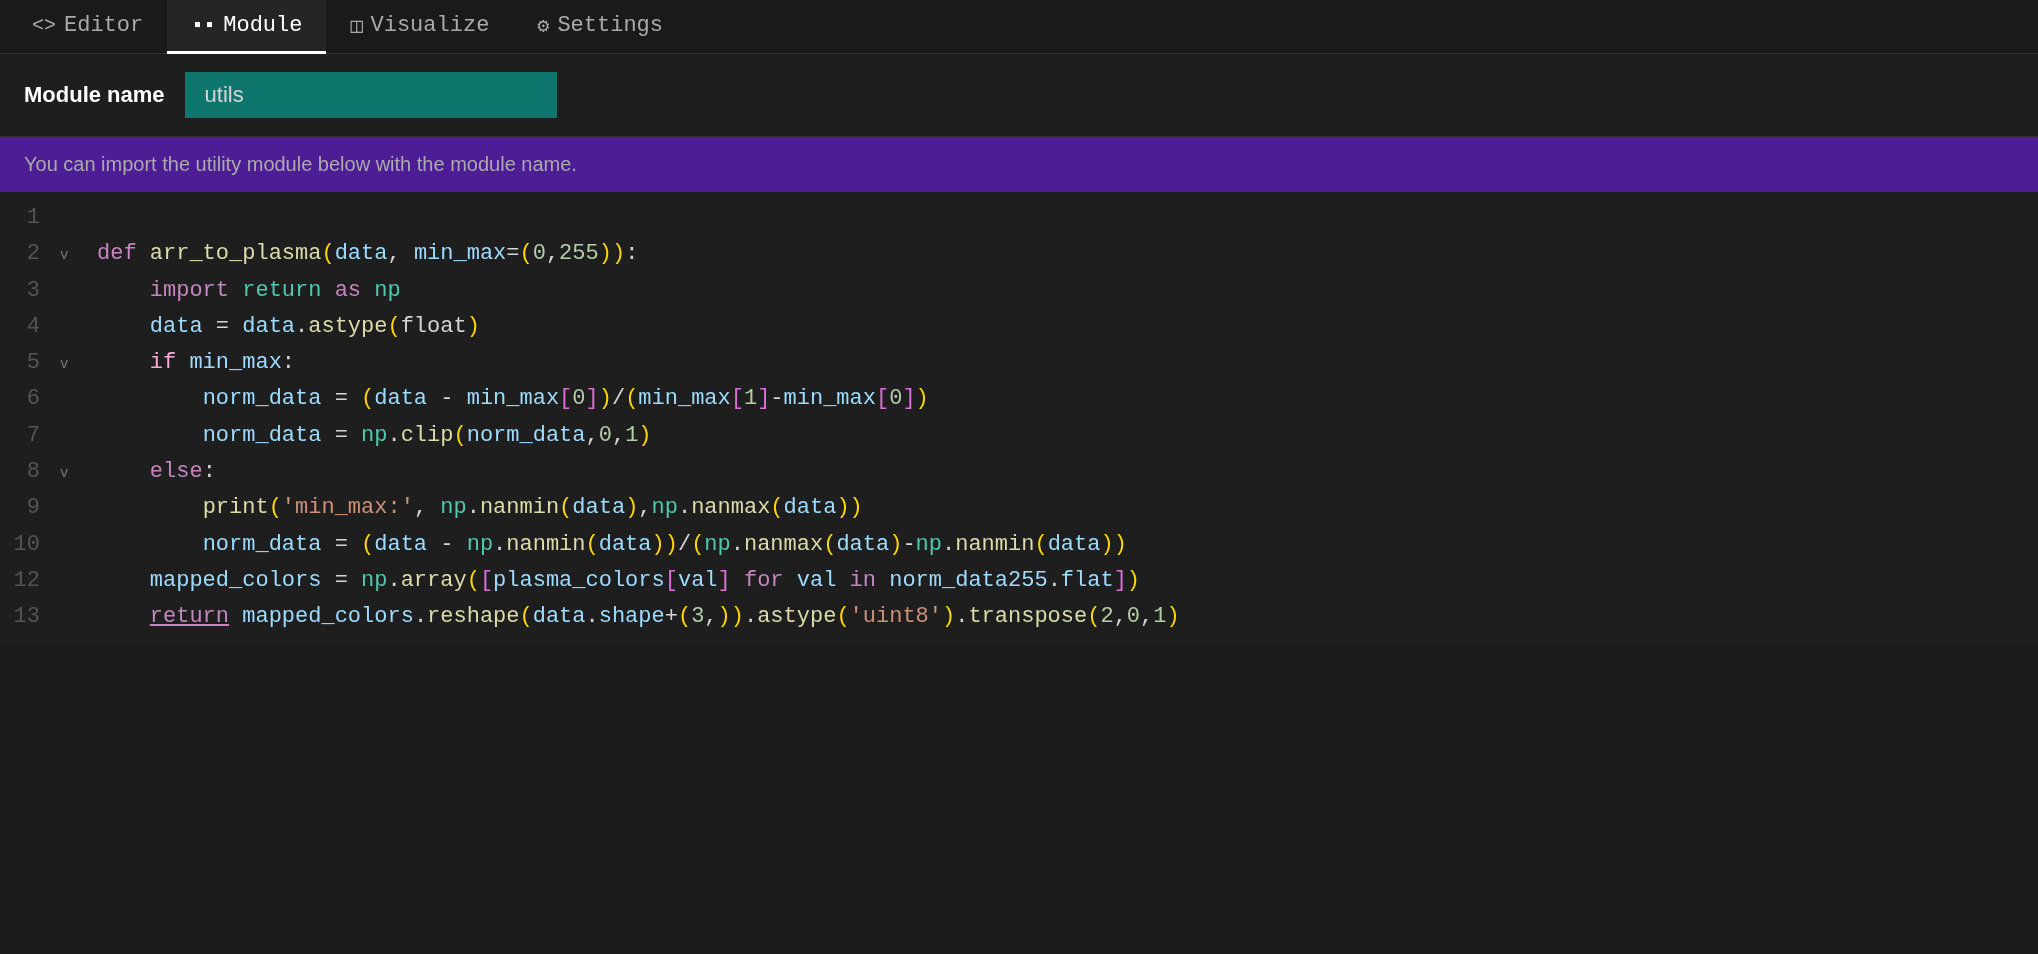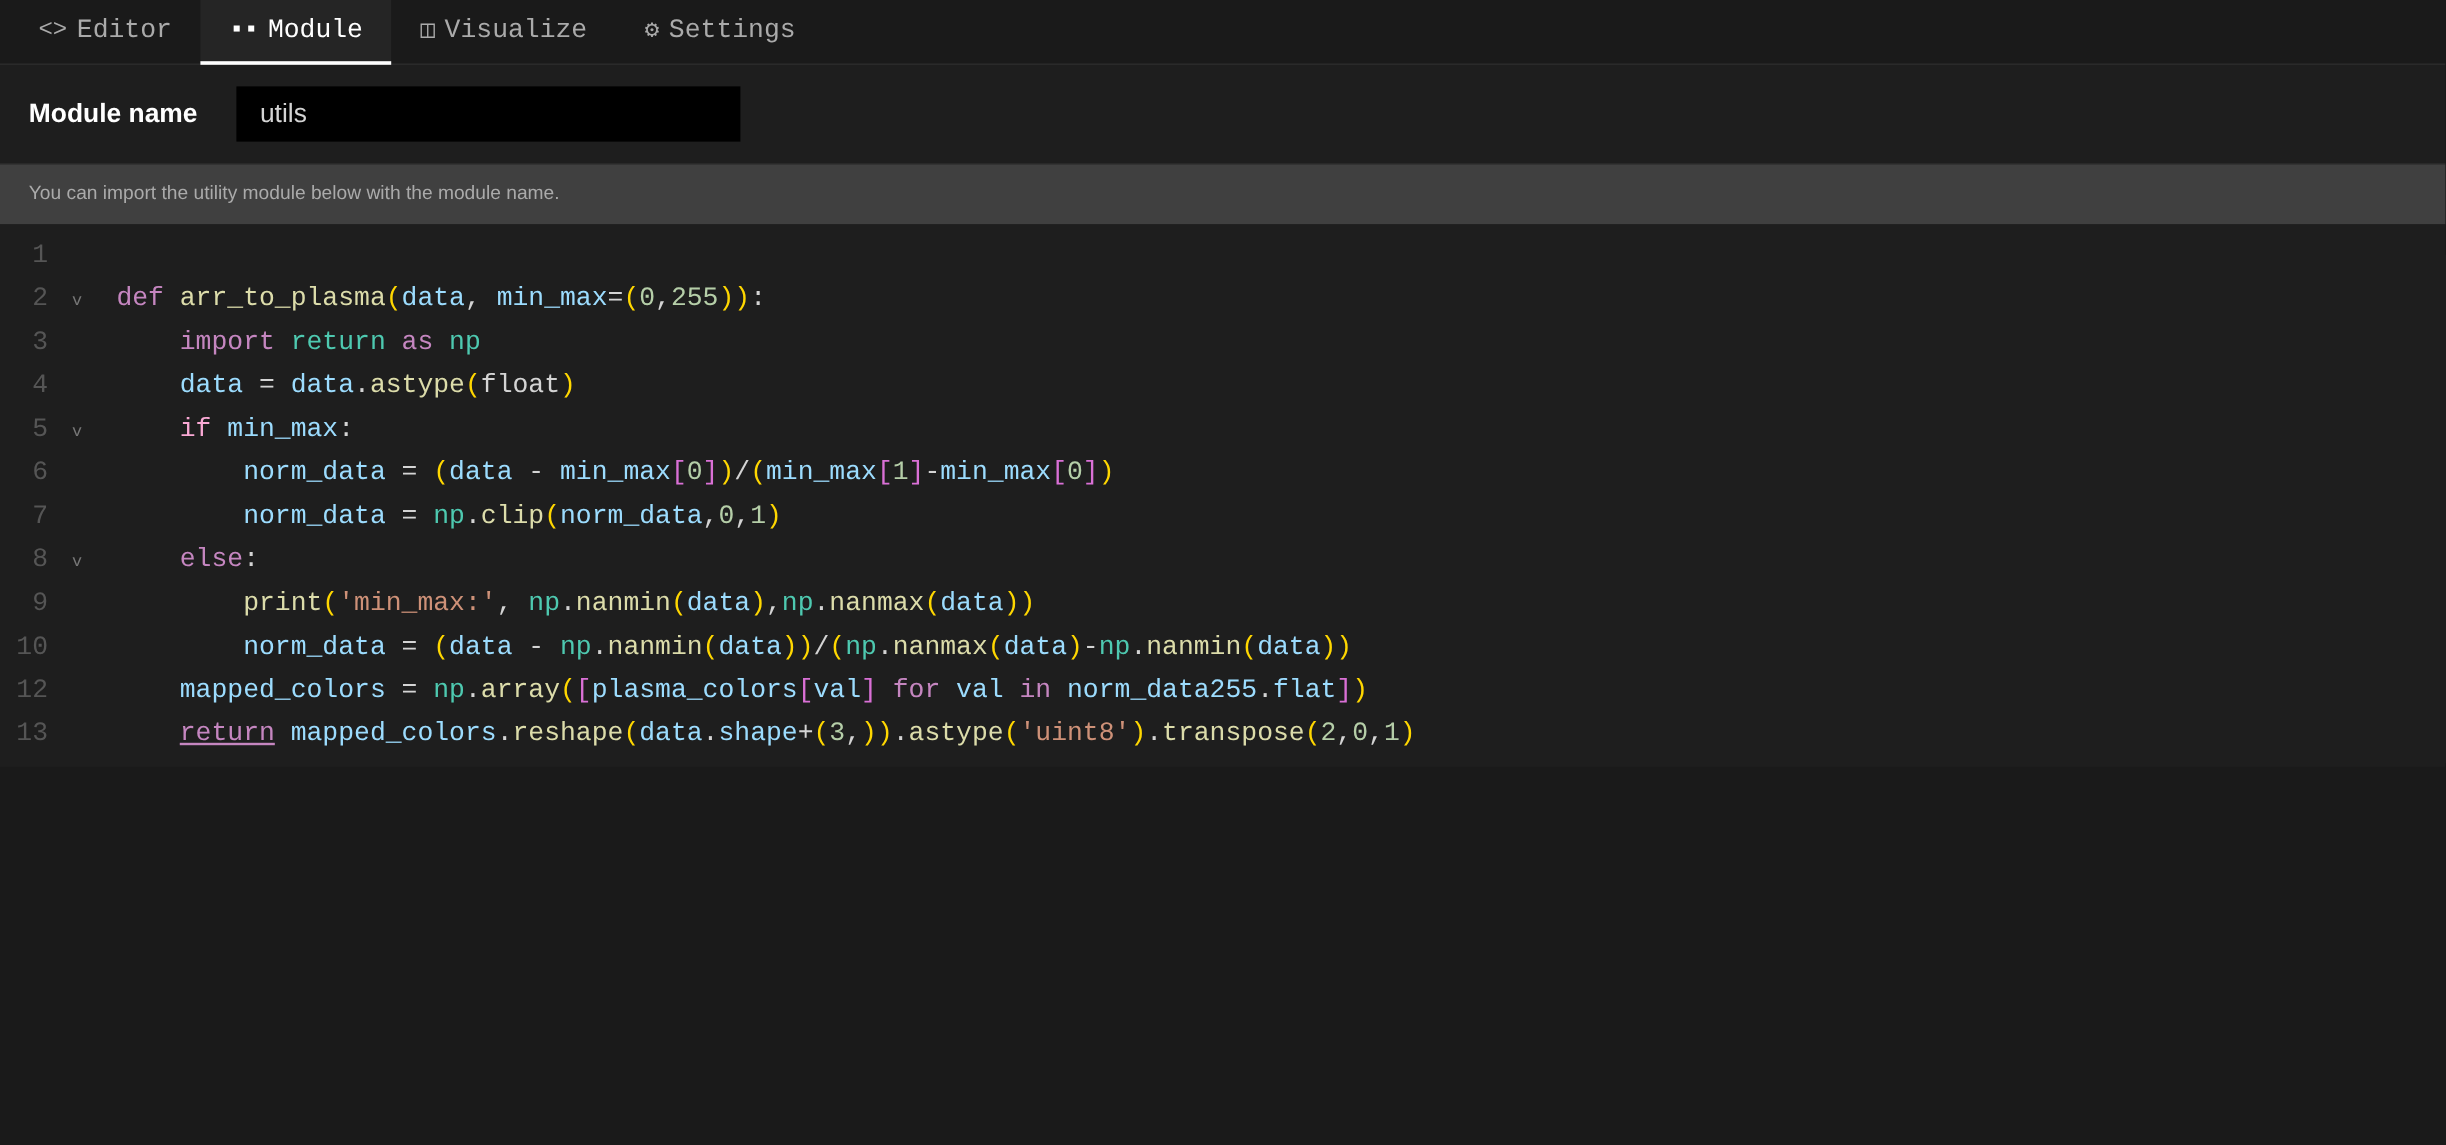--- a/index.html
+++ b/index.html
@@ -45,50 +45,50 @@
 
     .tab-icon {
       font-size: 20px;
     }
 
     
     .module-name-row {
       display: flex;
       align-items: center;
       padding: 18px 24px;
-      gap: 32px;
+      gap: 20px;
       background-color: #1e1e1e;
       border-bottom: 1px solid #2d2d2d;
     }
 
     .module-name-label {
       font-size: 22px;
       font-weight: bold;
       color: #fff;
       font-family: Arial, sans-serif;
     }
 
     .module-name-input {
-      background-color: #000000;
+      background-color: #0f766e;
       border: none;
       color: #d4d4d4;
       font-size: 22px;
       padding: 10px 20px;
-      width: 420px;
+      width: 372px;
       outline: none;
       font-family: Arial, sans-serif;
     }
 
     
     .description {
       padding: 16px 24px;
-      font-size: 16px;
+      font-size: 20px;
       color: #aaa;
       font-family: Arial, sans-serif;
-      background-color: #404040;
+      background-color: #4c1d95;
     }
 
     
     .code-editor {
       background-color: #1e1e1e;
       padding: 8px 0;
       font-size: 22px;
       line-height: 1.65;
     }
 

